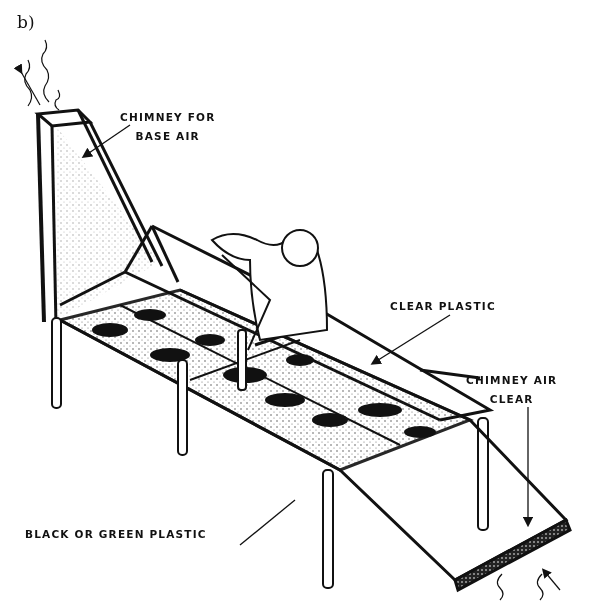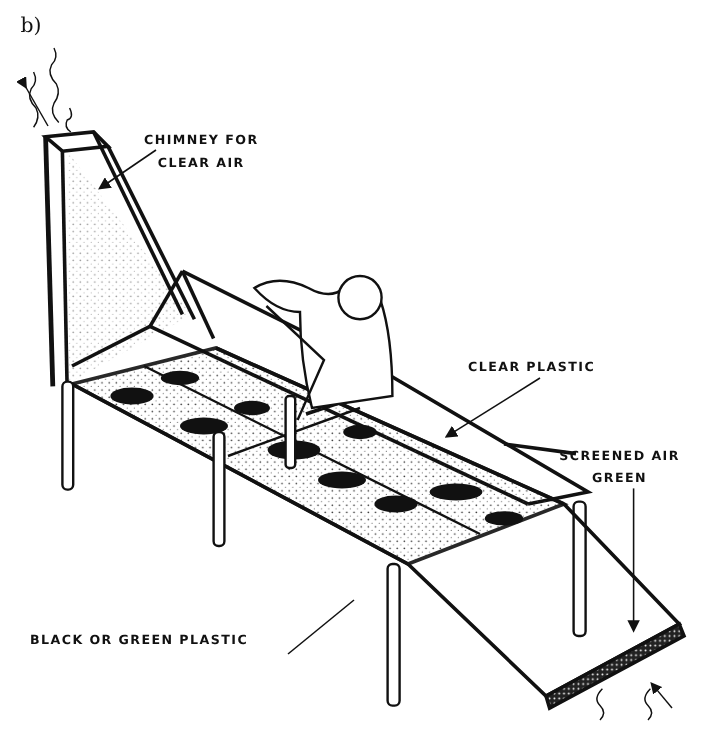--- a/index.html
+++ b/index.html
@@ -105,26 +105,26 @@
       <path d="M450,315 L375,362" marker-end="url(#arrow)"></path>
       <path d="M528,407 L528,522" marker-end="url(#arrow)"></path>
       <path d="M240,545 L295,500"></path>
     </g>
   </svg>
 
   <div class="panel">b)</div>
 
   <div class="lbl" style="left:120px; top:111px;text-align:center;">
     <div>CHIMNEY FOR</div>
-    <div style="margin-top:6px;">CLEAR AIR</div>
+    <div style="margin-top:6px;">BASE AIR</div>
   </div>
 
   <div class="lbl" style="left:390px; top:300px;">CLEAR PLASTIC</div>
 
   <div class="lbl" style="left:466px; top:374px; text-align:center;">
-    <div>SCREENED AIR</div>
-    <div style="margin-top:6px;">GREEN</div>
+    <div>CHIMNEY AIR</div>
+    <div style="margin-top:6px;">CLEAR</div>
   </div>
 
   <div class="lbl" style="left:25px; top:528px;text-align:right;">
     <div>BLACK OR GREEN PLASTIC</div>
   </div>
 </div>
 
 </body></html>

